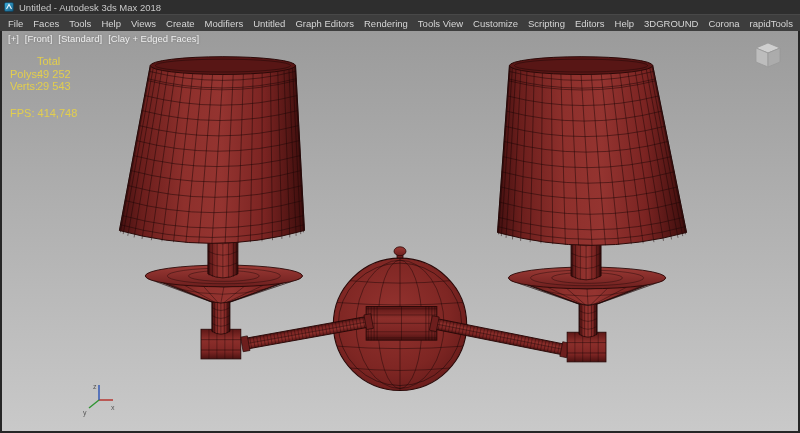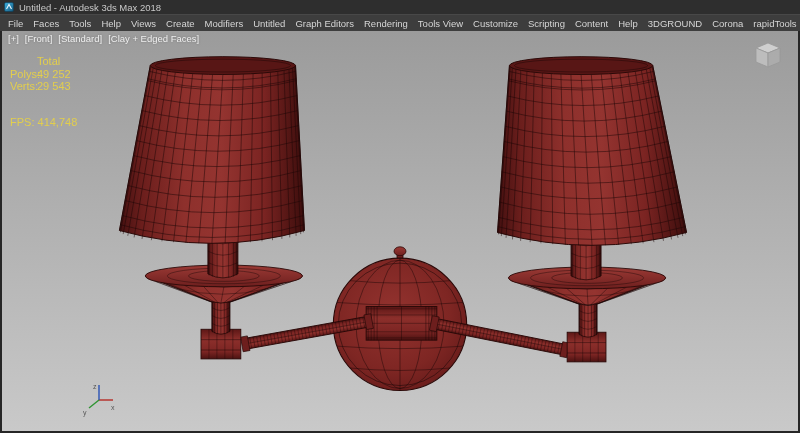--- a/index.html
+++ b/index.html
@@ -15,21 +15,21 @@
   .viewport-frame{flex:1 1 auto;position:relative;border-left:2px solid #262626;border-right:2px solid #262626;border-bottom:2px solid #262626;overflow:hidden}
   .viewport{position:absolute;inset:0;background:linear-gradient(#9b9b9b,#c9c9c9)}
   #model{position:absolute;inset:0;width:100%;height:100%}
 
   .vp-label{position:absolute;top:2px;left:6px;color:#f0f0f0;font-size:9.5px;display:flex;gap:6px;text-shadow:0 0 2px rgba(40,40,40,.35)}
   .vp-label span{cursor:default}
 
   .stats{position:absolute;top:24px;left:8px;color:#e2ce4d;font-size:11px;line-height:1.15}
   .stat-row{display:flex}
   .stat-label{width:27px}
-  .stat-fps{margin-top:23px}
+  .stat-fps{margin-top:14px}
 
   .viewcube{position:absolute;top:2px;right:8px}
   .axis-tripod{position:absolute;left:78px;bottom:14px}
 </style>
 </head>
 <body>
 
 <div class="app">
 
   <div class="titlebar">
@@ -55,21 +55,21 @@
     <span class="menu-item">Help</span>
     <span class="menu-item">Views</span>
     <span class="menu-item">Create</span>
     <span class="menu-item">Modifiers</span>
     <span class="menu-item">Untitled</span>
     <span class="menu-item">Graph Editors</span>
     <span class="menu-item">Rendering</span>
     <span class="menu-item">Tools View</span>
     <span class="menu-item">Customize</span>
     <span class="menu-item">Scripting</span>
-    <span class="menu-item">Content</span>
+    <span class="menu-item">Editors</span>
     <span class="menu-item">Help</span>
     <span class="menu-item">3DGROUND</span>
     <span class="menu-item">Corona</span>
     <span class="menu-item">rapidTools</span>
 
   </div>
 
   <div class="viewport-frame">
     <div class="viewport">
 

